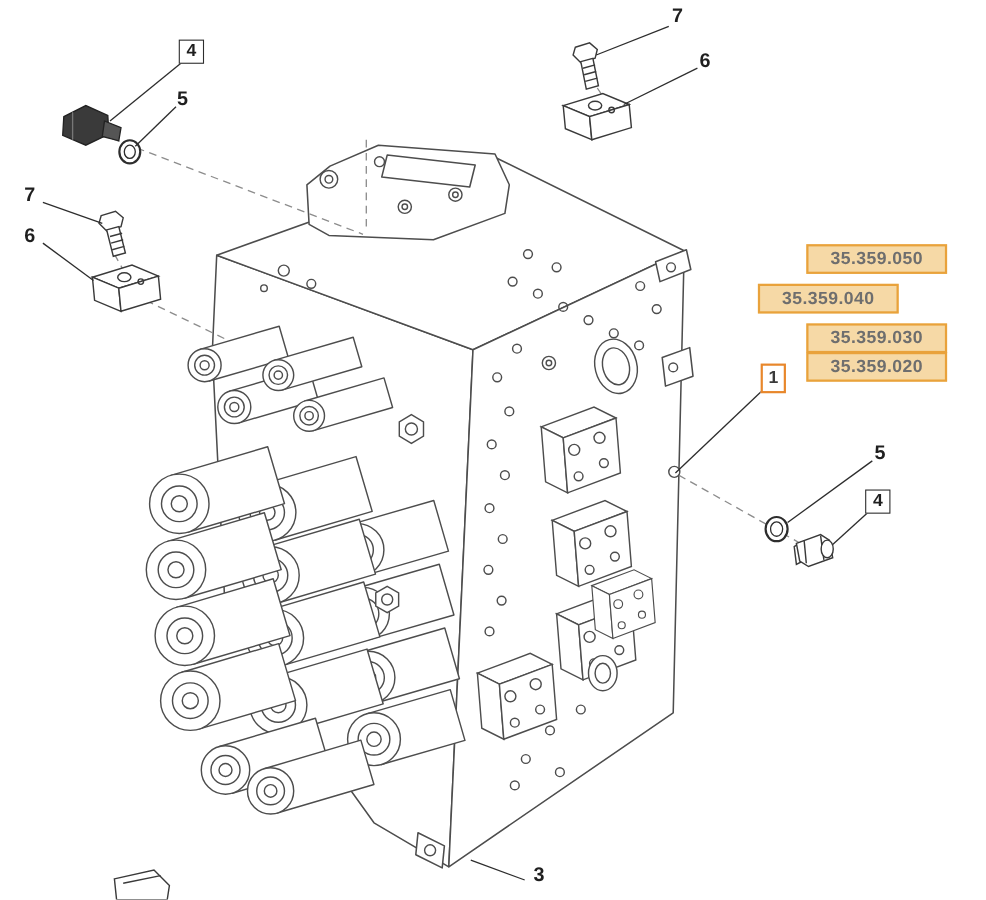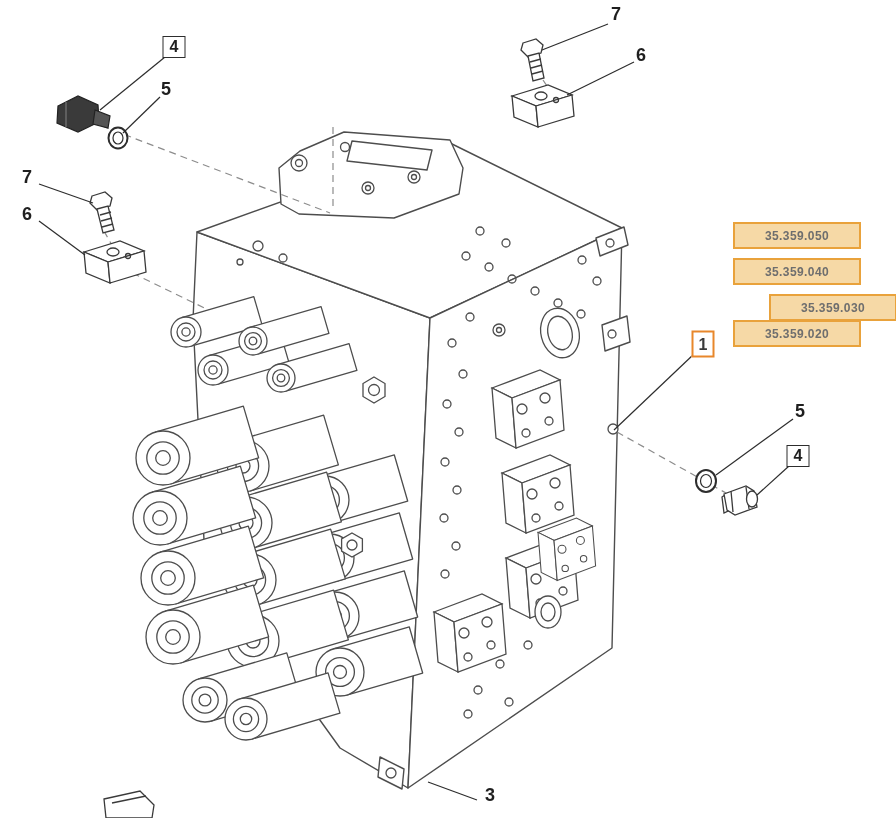--- a/index.html
+++ b/index.html
@@ -20,21 +20,21 @@
   .item-box {
     position:absolute; transform:translate(-50%,-50%);
     width:23px; height:27px;
     border:2px solid var(--item-border,#e8872b); background:#fff;
     color:var(--item-text,#3a3a3a); font-size:16px; font-weight:700;
     display:flex; align-items:center; justify-content:center; z-index:5;
   }
   .ref-box {
     position:absolute; width:128px; height:27px;
     border:2px solid var(--ref-border,#e9a23b); background:var(--ref-fill,#f6d9a6);
-    color:var(--ref-text,#6e6e6e); font-size:12px; font-weight:700; letter-spacing:.4px;
+    color:var(--ref-text,#6e6e6e); font-size:16px; font-weight:700; letter-spacing:.4px;
     display:flex; align-items:center; justify-content:center; z-index:5;
   }
 </style>
 </head>
 <body>
 
 <div class="stage">
 
   <svg width="896" height="818" viewBox="0 0 896 818">
 
@@ -301,18 +301,18 @@
   <div class="callout" style="left:27px;  top:177px">7</div>
   <div class="callout" style="left:27px;  top:214px">6</div>
   <div class="callout" style="left:800px; top:411px">5</div>
   <div class="callout boxed" style="left:798px; top:456px">4</div>
   <div class="callout" style="left:490px; top:795px">3</div>
 
   <div class="item-box" style="left:703px; top:344px">1</div>
 
   <div>
     <div class="ref-box" style="left:733px; top:222px">35.359.050</div>
-    <div class="ref-box" style="left:733px; top:258px">35.359.040</div>
-    <div class="ref-box" style="left:769px; top:294px">35.359.030</div>
+    <div class="ref-box" style="left:689px; top:258px">35.359.040</div>
+    <div class="ref-box" style="left:733px; top:294px">35.359.030</div>
     <div class="ref-box" style="left:733px; top:320px">35.359.020</div>
   </div>
 
 </div>
 
 </body></html>

